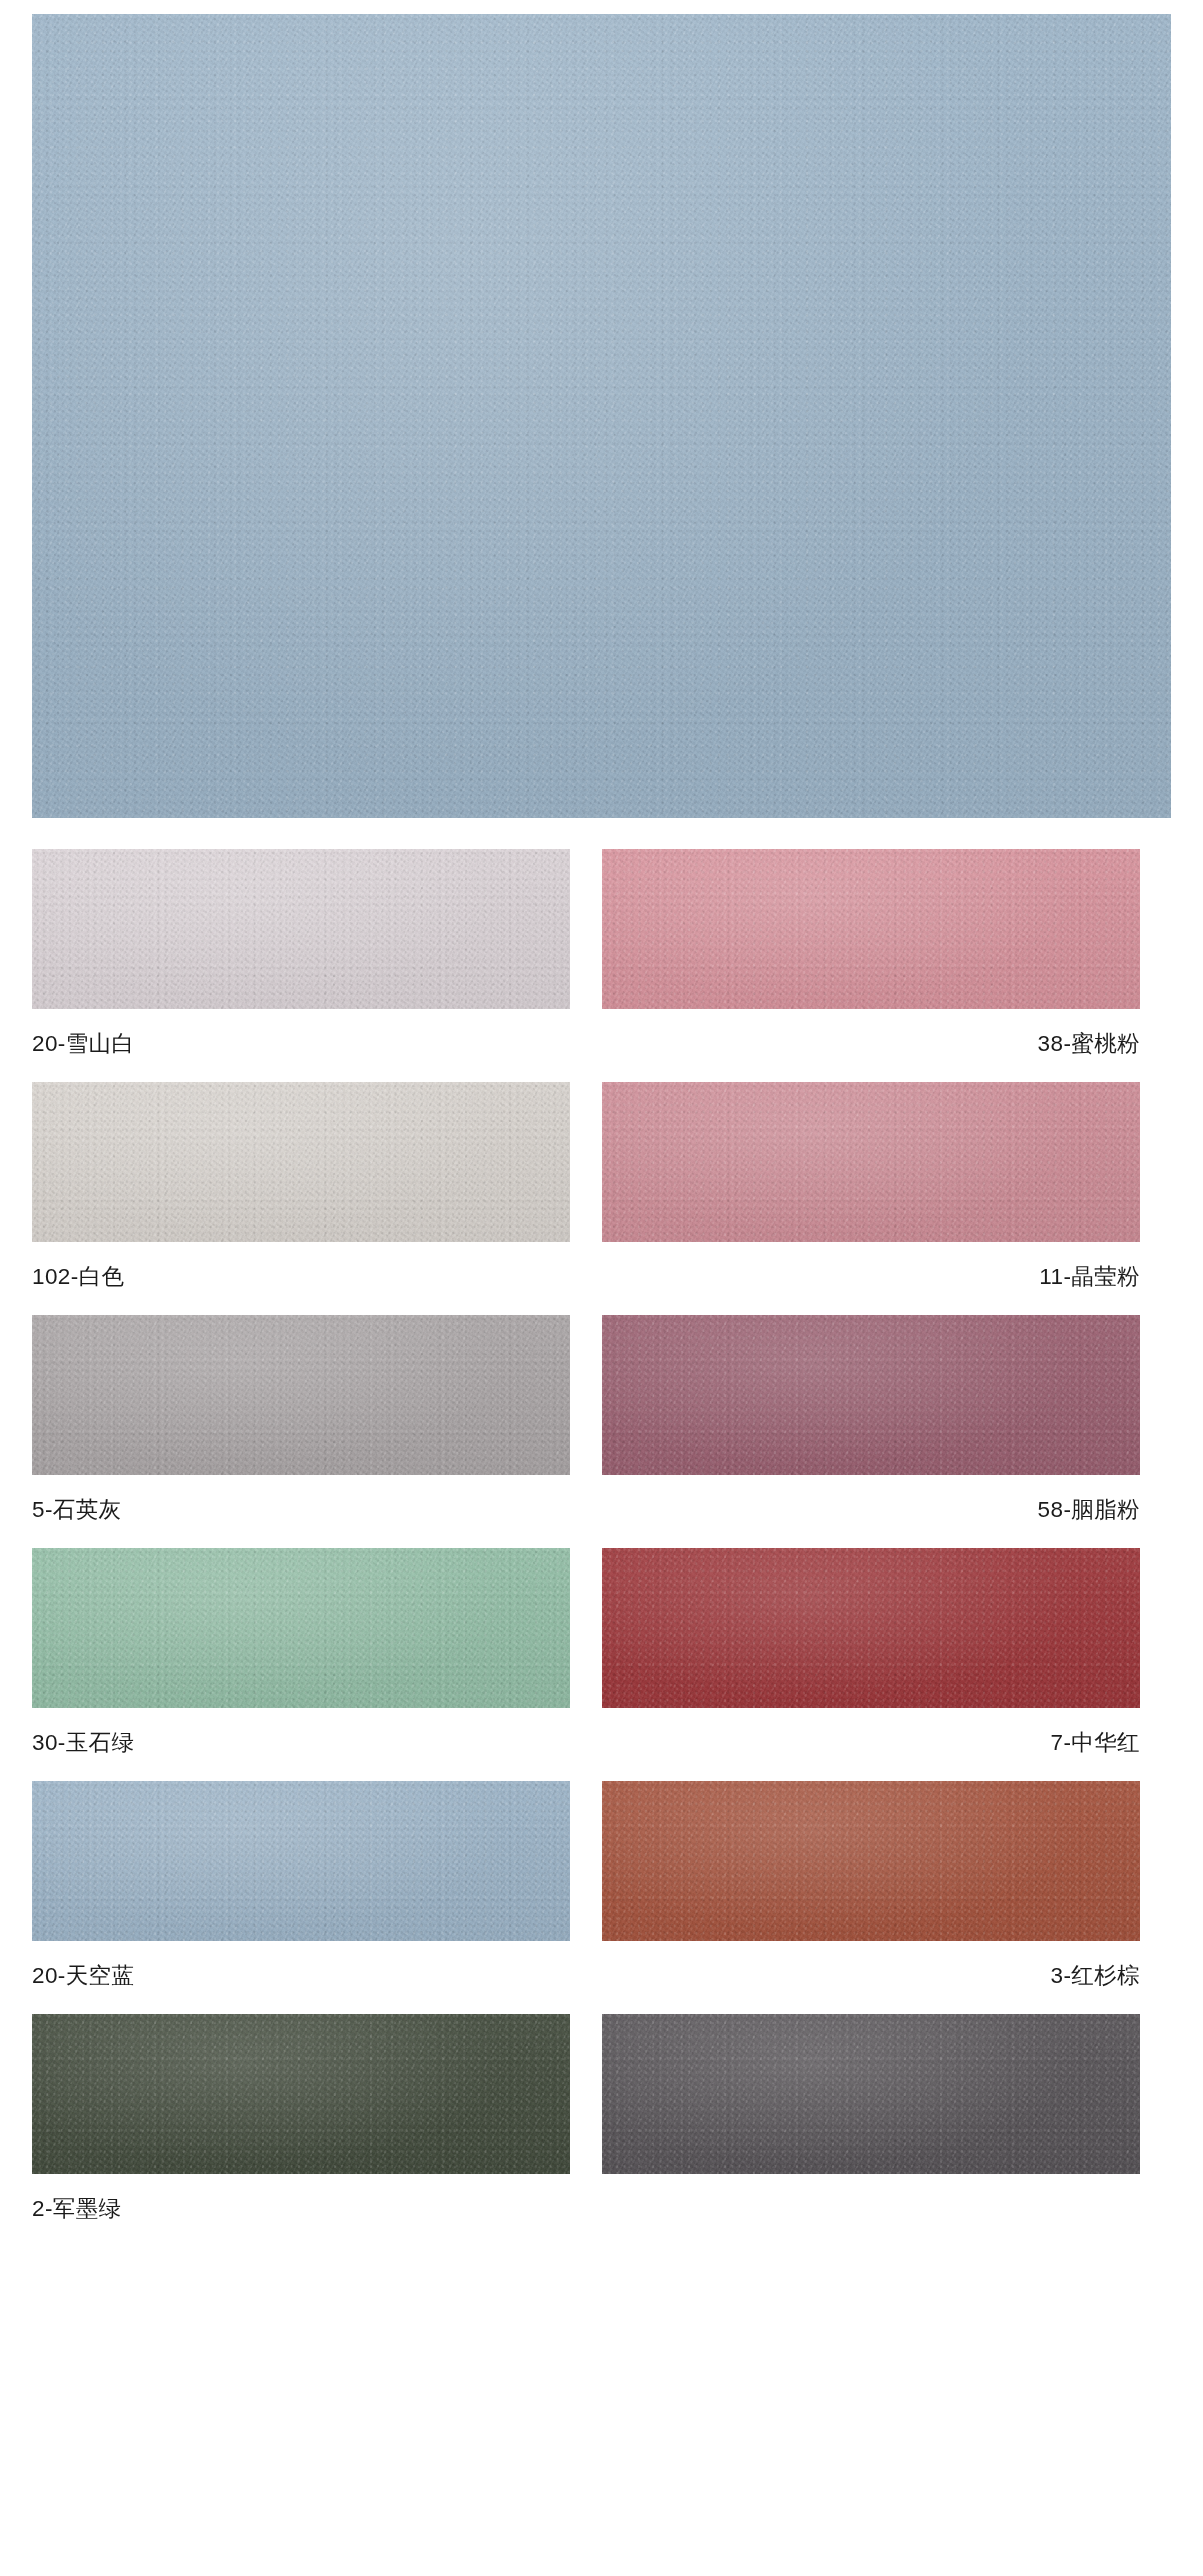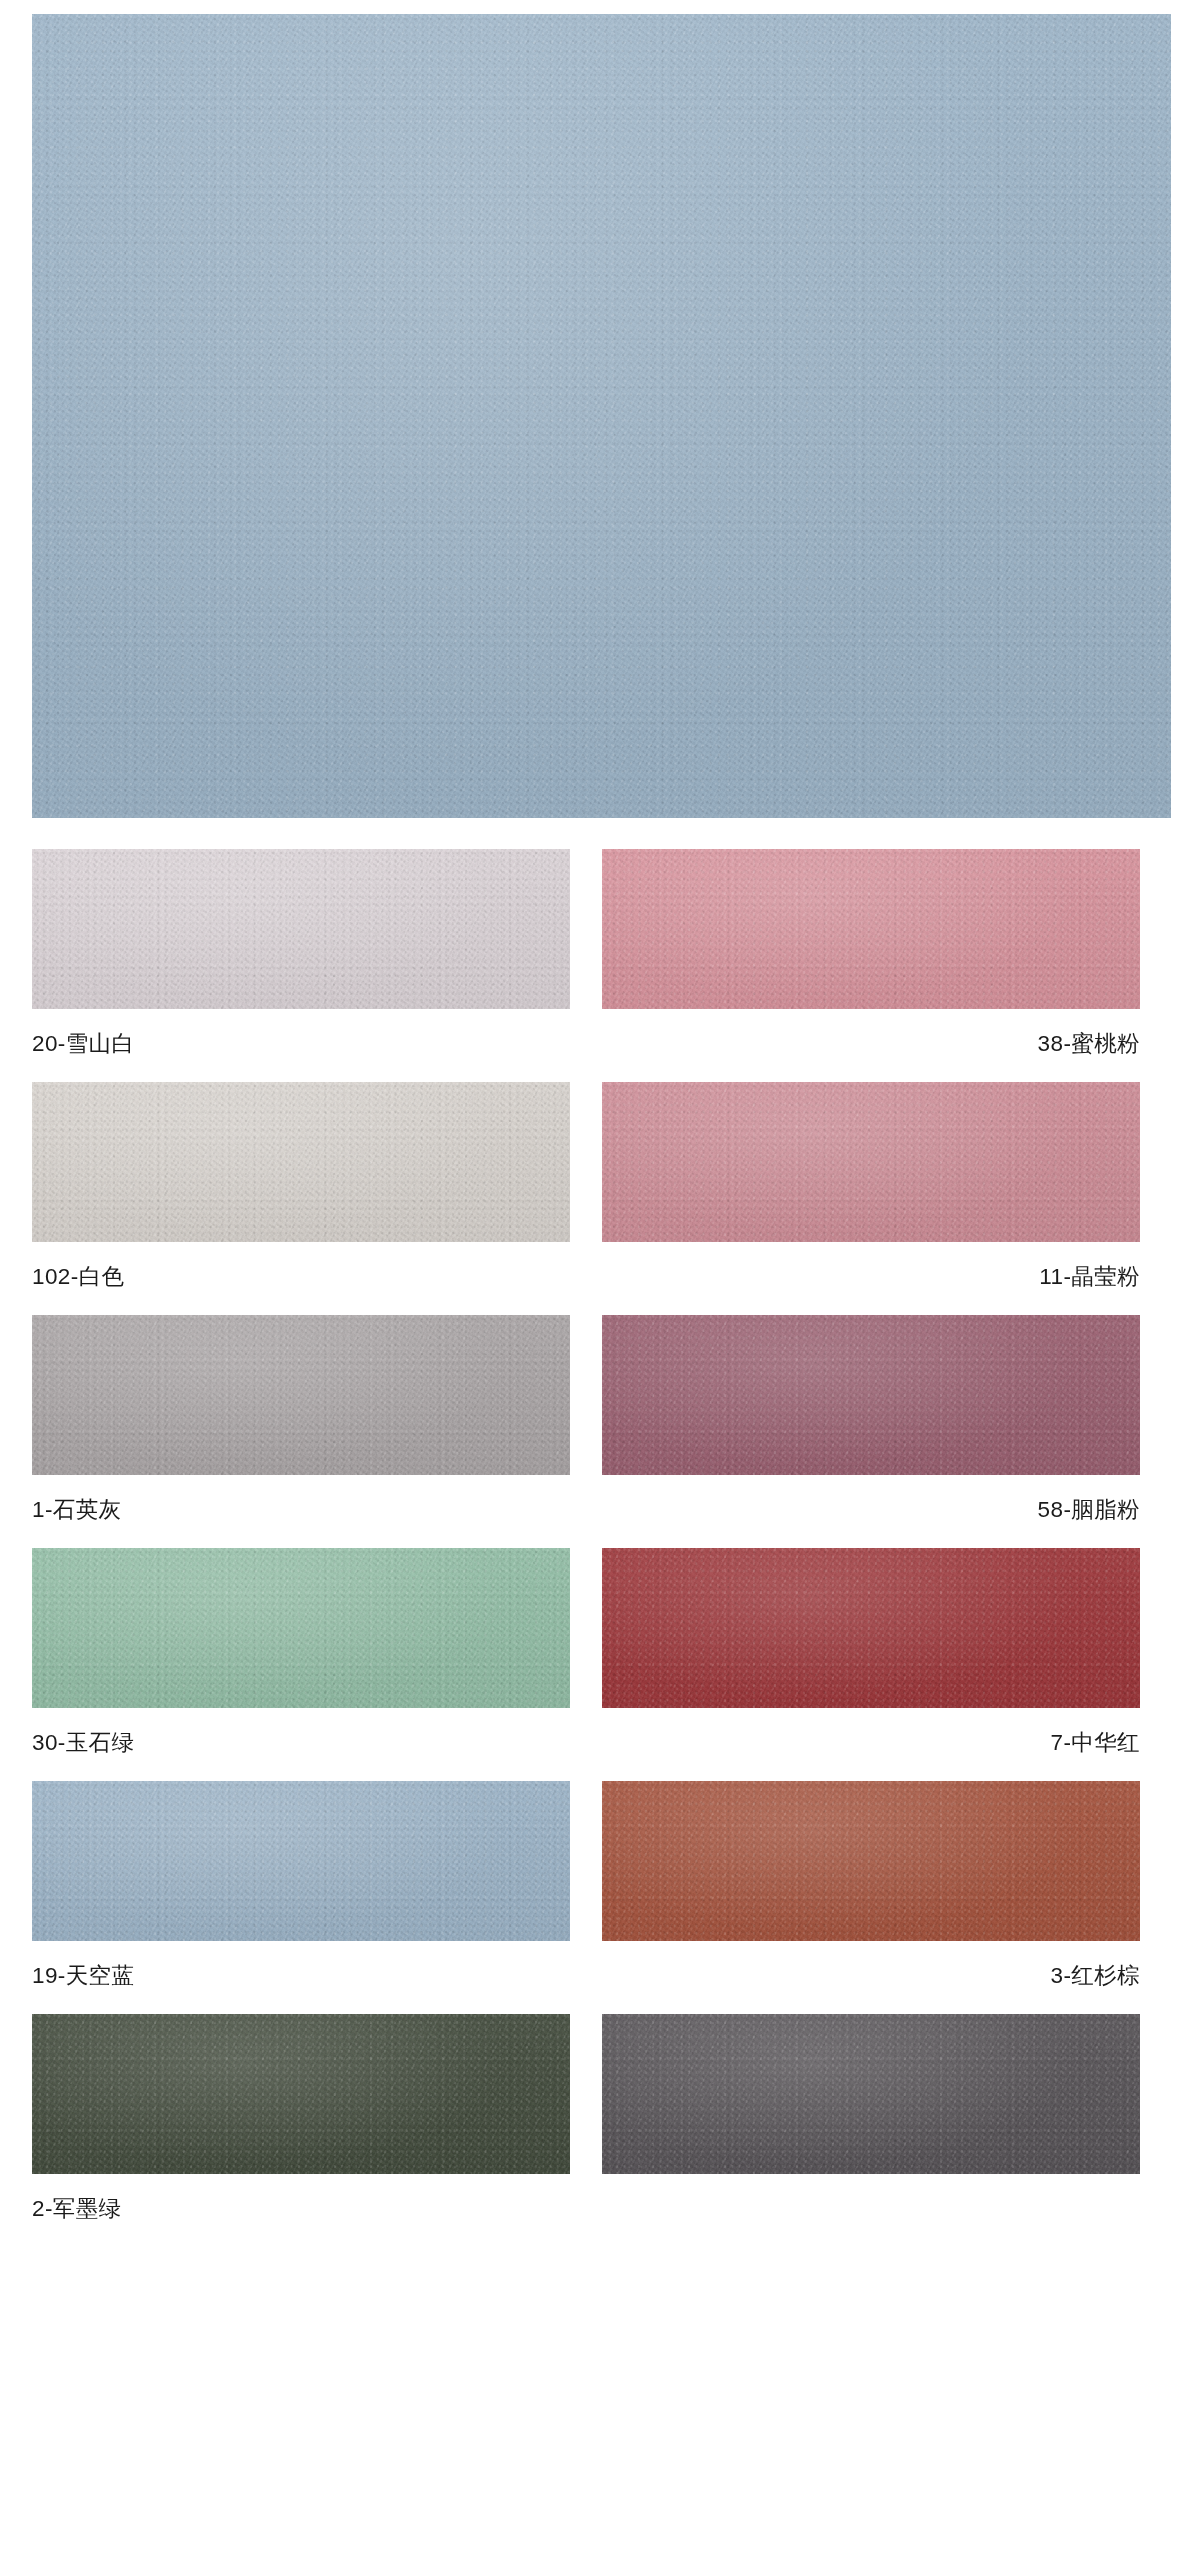--- a/index.html
+++ b/index.html
@@ -158,21 +158,21 @@
           <div class="caption">11-晶莹粉</div>
         </div>
       </div>
       <div class="row">
         <div class="cell col-left">
           <div class="swatch" style="background: rgb(171, 166, 167);">
             <div class="grain"></div>
             <div class="grain2"></div>
             <div class="sheen"></div>
           </div>
-          <div class="caption">1-石英灰</div>
+          <div class="caption">5-石英灰</div>
         </div>
         <div class="cell col-right">
           <div class="swatch" style="background: rgb(154, 95, 112);">
             <div class="grain"></div>
             <div class="grain2"></div>
             <div class="sheen"></div>
           </div>
           <div class="caption">58-胭脂粉</div>
         </div>
       </div>
@@ -194,21 +194,21 @@
           <div class="caption">7-中华红</div>
         </div>
       </div>
       <div class="row">
         <div class="cell col-left">
           <div class="swatch" style="background: rgb(156, 180, 200);">
             <div class="grain"></div>
             <div class="grain2"></div>
             <div class="sheen"></div>
           </div>
-          <div class="caption">19-天空蓝</div>
+          <div class="caption">20-天空蓝</div>
         </div>
         <div class="cell col-right">
           <div class="swatch" style="background: rgb(165, 82, 60);">
             <div class="grain"></div>
             <div class="grain2"></div>
             <div class="sheen"></div>
           </div>
           <div class="caption">3-红杉棕</div>
         </div>
       </div>

